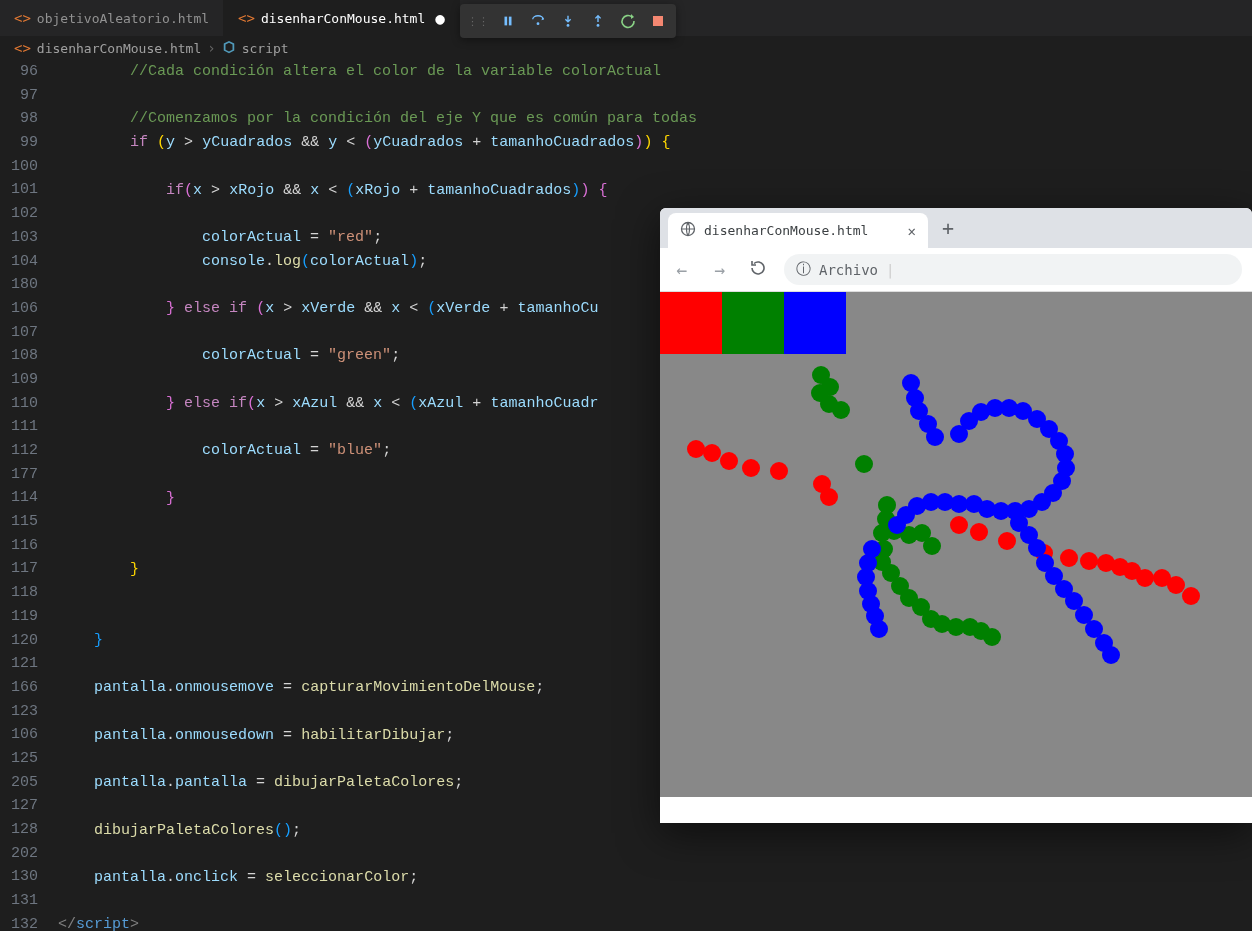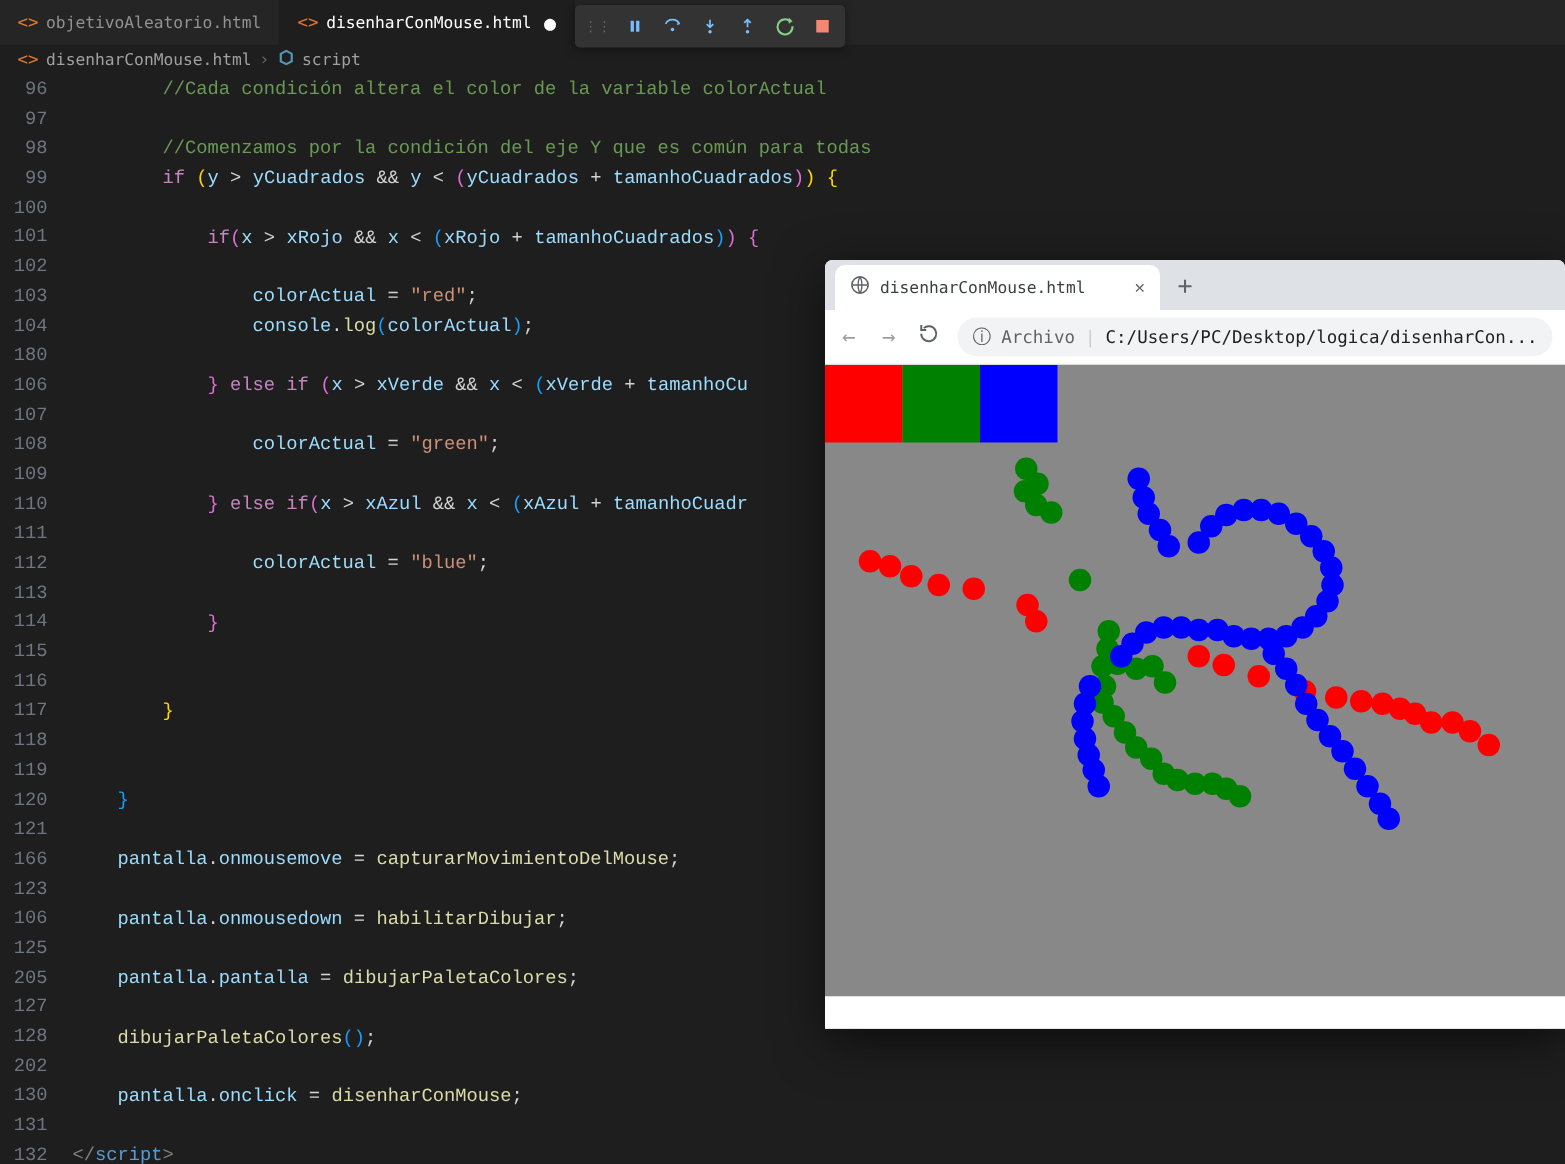--- a/index.html
+++ b/index.html
@@ -261,21 +261,21 @@
       <div class="ln">103</div>
       <div class="ln">104</div>
       <div class="ln">180</div>
       <div class="ln">106</div>
       <div class="ln">107</div>
       <div class="ln">108</div>
       <div class="ln">109</div>
       <div class="ln">110</div>
       <div class="ln">111</div>
       <div class="ln">112</div>
-      <div class="ln">113</div>
+      <div class="ln">177</div>
       <div class="ln">114</div>
       <div class="ln">115</div>
       <div class="ln">116</div>
       <div class="ln">117</div>
       <div class="ln">118</div>
       <div class="ln">119</div>
       <div class="ln">120</div>
       <div class="ln">121</div>
       <div class="ln">166</div>
       <div class="ln">123</div>
@@ -316,21 +316,21 @@
     <span class="c-brace2">}</span>
 
     <span class="c-var">pantalla</span><span class="c-punc">.</span><span class="c-prop">onmousemove</span> <span class="c-punc">=</span> <span class="c-fn">capturarMovimientoDelMouse</span><span class="c-punc">;</span>
 
     <span class="c-var">pantalla</span><span class="c-punc">.</span><span class="c-prop">onmousedown</span> <span class="c-punc">=</span> <span class="c-fn">habilitarDibujar</span><span class="c-punc">;</span>
 
     <span class="c-var">pantalla</span><span class="c-punc">.</span><span class="c-prop">pantalla</span> <span class="c-punc">=</span> <span class="c-fn">dibujarPaletaColores</span><span class="c-punc">;</span>
 
     <span class="c-fn">dibujarPaletaColores</span><span class="c-brace2">(</span><span class="c-brace2">)</span><span class="c-punc">;</span>
 
-    <span class="c-var">pantalla</span><span class="c-punc">.</span><span class="c-prop">onclick</span> <span class="c-punc">=</span> <span class="c-fn">disenharConMouse</span><span class="c-punc">;</span>
+    <span class="c-var">pantalla</span><span class="c-punc">.</span><span class="c-prop">onclick</span> <span class="c-punc">=</span> <span class="c-fn">seleccionarColor</span><span class="c-punc">;</span>
 
 <span style="color:#808080">&lt;/</span><span class="c-tag">script</span><span style="color:#808080">&gt;</span></div>
 </div>
 
 <div class="browser-window">
   <div class="browser-tabs">
     <div class="browser-tab">
       <span class="globe-icon">
         <svg width="16" height="16" viewBox="0 0 16 16">
             <circle cx="8" cy="8" r="6.5" fill="none" stroke="#5f6368" stroke-width="1.3"></circle>
@@ -348,21 +348,20 @@
     <span class="nav-btn active">
       <svg width="18" height="18" viewBox="0 0 18 18">
           <path fill="none" stroke="#5f6368" stroke-width="1.6" d="M3 9a6 6 0 1 0 2-4.5"></path>
           <path d="M3 2v4h4" fill="none" stroke="#5f6368" stroke-width="1.6"></path>
         </svg>
     </span>
     <div class="addr-bar">
       <span class="info-icon">ⓘ</span>
       <span class="label">Archivo</span>
       <span class="addr-sep">|</span>
-      <span>C:/Users/PC/Desktop/logica/disenharCon...</span>
     </div>
   </div>
   <div class="canvas-area">
     <div class="canvas-sim">
       <div class="sq red"></div>
       <div class="sq green"></div>
       <div class="sq blue"></div>
       <div id="dots-container">
           <div class="dot-c" style="background: green; left: 152px; top: 74px;"></div>
           <div class="dot-c" style="background: green; left: 161px; top: 86px;"></div>

